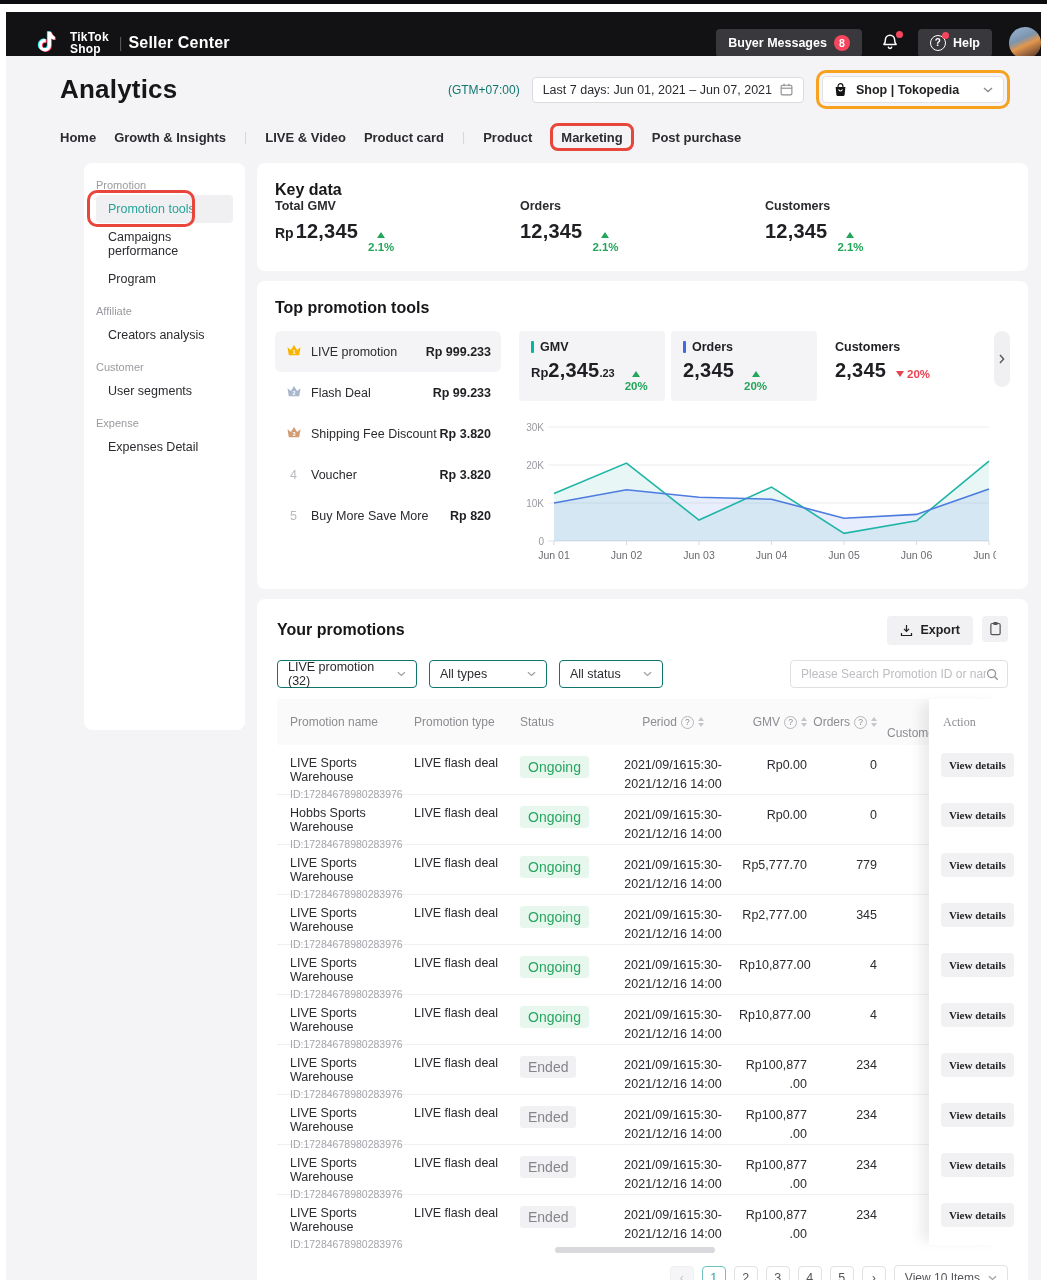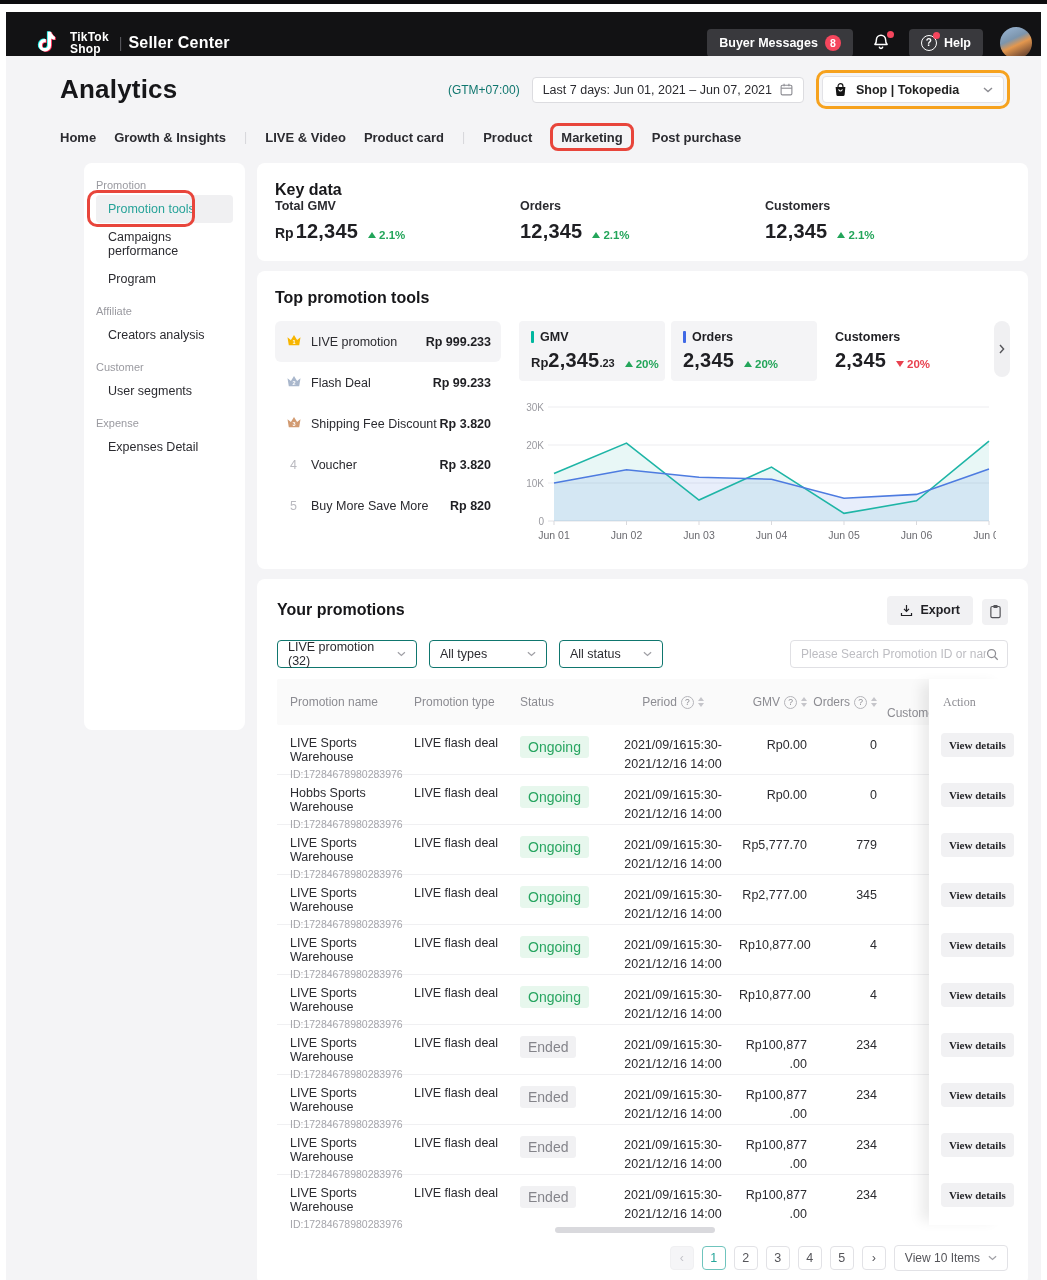--- a/index.html
+++ b/index.html
@@ -3,21 +3,21 @@
 <meta charset="utf-8">
 <style>
   * { margin:0; padding:0; box-sizing:border-box; }
   html,body { width:1047px; }
   body { font-family:"Liberation Sans", sans-serif; background:#fff; color:#1f1f23; }
   .page { position:relative; width:1047px; height:1280px; background:#fff; overflow:hidden; }
   .top-edge { position:absolute; top:0; left:0; width:100%; height:4px; background:#0d0d0f; }
 
   
   .topbar { position:absolute; top:12px; left:6px; right:6px; height:61px; background:#121214;
-            display:flex; align-items:center; padding:0 9px 0 30px; }
+            display:flex; align-items:center; padding:0 0 0 30px; }
   .brand { display:flex; align-items:center; gap:10px; }
   .tt-icon { width:24px; height:26px; }
   .logo-text { color:#fff; font-weight:bold; font-size:12px; line-height:12px; letter-spacing:.2px; }
   .brand-divider { color:#55555a; margin:0 6px 0 10px; font-size:14px; }
   .product-name { color:#fff; font-size:16px; font-weight:bold; letter-spacing:.2px; }
   .topbar-right { margin-left:auto; display:flex; align-items:center; gap:17px; }
   .dark-btn { position:relative; background:#39393d; border:none; color:#fff; height:28px; border-radius:4px;
               display:flex; align-items:center; gap:7px; padding:0 12px; font-size:12.5px; font-weight:bold; cursor:pointer;
               font-family:inherit; }
   .count-badge { background:#f5465d; color:#fff; font-size:10.5px; font-weight:bold; min-width:16px; height:16px;
@@ -65,21 +65,21 @@
   .card-title { font-size:16px; font-weight:bold; color:#161619; }
 
   
   .kd-metrics { display:flex; margin-top:0; }
   .kd-m { width:245px; }
   .kd-label { font-size:12.5px; font-weight:bold; color:#2b2b30; }
   .kd-valrow { display:flex; align-items:baseline; margin-top:7px; gap:2px; }
   .kd-prefix { font-size:14px; font-weight:bold; }
   .kd-value { font-size:20px; font-weight:bold; letter-spacing:.2px; }
   .chg { display:inline-flex; align-items:center; gap:3px; margin-left:8px; font-size:11.5px; font-weight:bold; }
-  .chg.up { color:#23a55a; } .chg.down { color:#e8414f; }
+  .chg.up { color:#23a55a;flex-direction:column; } .chg.down { color:#e8414f; }
   .tri-up { width:0; height:0; border-left:4px solid transparent; border-right:4px solid transparent; border-bottom:6px solid #23a55a; }
   .tri-down { width:0; height:0; border-left:4px solid transparent; border-right:4px solid transparent; border-top:6px solid #e8414f; }
 
   
   .tools-row { display:flex; margin-top:14px; }
   .tool-list { width:226px; flex:none; margin-right:18px; }
   .tool-item { display:flex; align-items:center; height:41px; padding:0 10px; border-radius:6px; cursor:pointer; }
   .tool-item.active { background:#f4f4f6; }
   .tool-rank { width:17px; text-align:center; color:#b9b9bf; font-size:12.5px; margin-right:9px; flex:none; }
   .tool-name { font-size:12.5px; color:#2b2b30; }
@@ -97,21 +97,21 @@
   .mc-value { font-size:20px; font-weight:bold; letter-spacing:.2px; }
   .mc-dec { font-size:11px; font-weight:bold; }
   .mc-chg { margin-left:10px; }
   .scroll-chip { margin-left:auto; width:16px; height:56px; background:#f0f0f2; border-radius:8px; display:flex;
                  align-items:center; justify-content:center; cursor:pointer; color:#55555a; }
   .trend { margin-top:16px; }
 
   
   .promo-card { padding:16px 20px 14px 20px; }
   .promo-head { display:flex; align-items:center; height:30px; }
-  .promo-actions { margin-left:auto; display:flex; align-items:flex-end; gap:9px; }
+  .promo-actions { margin-left:auto; display:flex; align-items:flex-start; gap:9px; }
   .gray-btn { background:#f1f1f3; border:none; border-radius:4px; height:29px; display:flex; align-items:center; gap:7px;
               padding:0 13px; font-size:12.5px; font-weight:bold; color:#1f1f23; cursor:pointer; font-family:inherit; }
   .icon-btn { background:#f1f1f3; border:none; border-radius:4px; width:26px; height:26px; display:flex; align-items:center;
               justify-content:center; cursor:pointer; }
   .filters { display:flex; align-items:center; gap:12px; margin-top:15px; }
   .select { background:#fff; border:1px solid #0f766e; border-radius:4px; height:28px; display:flex; align-items:center;
             padding:0 10px; font-size:12.5px; color:#2b2b30; cursor:pointer; }
   .select .chev { margin-left:auto; }
   .sel-tool { width:140px; } .sel-type { width:118px; } .sel-status { width:104px; }
   .search-box { margin-left:auto; width:218px; height:28px; border:1px solid #e0e0e4; border-radius:4px; background:#fff;

